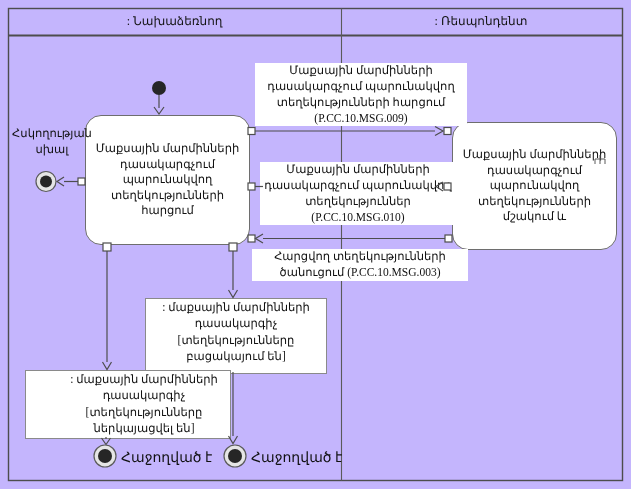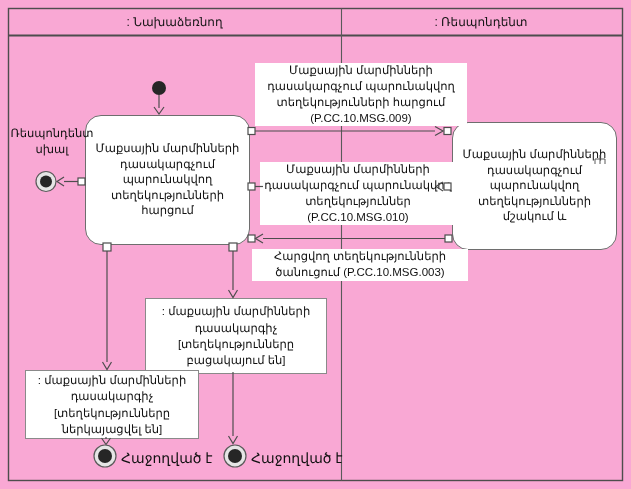--- a/index.html
+++ b/index.html
@@ -1,34 +1,34 @@
 <!DOCTYPE html>
 <html><head>
 <meta charset="utf-8">
 <style>
   html,body{margin:0;padding:0;background:#fff;}
   .canvas{
-    position:relative;width:631px;height:489px;background:#f9a8d4;
-    font-family:Liberation Sans, sans-serif;color:#111;overflow:hidden;
+    position:relative;width:631px;height:489px;background:#c4b5fd;
+    font-family:Liberation Serif, serif;color:#111;overflow:hidden;
   }
   svg.layer{position:absolute;left:0;top:0;pointer-events:none;}
   .bg{z-index:0;}
   .fg{z-index:3;}
   .hdr{
     position:absolute;display:flex;align-items:center;justify-content:center;
     font-size:12px;color:#151515;z-index:1;
   }
   .action{
     position:absolute;border:1.4px solid #6e6e6e;border-radius:16px;background:#fff;
     display:flex;flex-direction:column;justify-content:center;text-align:center;
     font-size:11.5px;line-height:1.36;z-index:1;
   }
   .objbox{
     position:absolute;border:1px solid #8a8a8a;background:#fff;
-    display:flex;flex-direction:column;justify-content:center;text-align:center;
+    display:flex;flex-direction:column;justify-content:flex-start;text-align:center;
     font-size:11.5px;line-height:1.42;z-index:1;
   }
   .lbl{
     position:absolute;text-align:center;font-size:11.5px;line-height:1.38;
     background:#fff;z-index:2;
   }
   .lbl.plain{background:transparent;}
   .tag{
     position:absolute;font-size:14px;line-height:1.2;z-index:2;white-space:nowrap;
   }
@@ -61,21 +61,21 @@
   <div class="action" style="left:452px;top:122px;width:163px;height:126px;">
     <span class="ln">Մաքսային մարմինների</span>
     <span class="ln">դասակարգչում պարունակվող</span>
     <span class="ln">տեղեկությունների մշակում և</span>
   </div>
 
   <div class="objbox" style="left:145px;top:298px;width:180px;height:74px;">
     <span class="ln">: մաքսային մարմինների դասակարգիչ</span>
     <span class="ln">[տեղեկությունները բացակայում են]</span>
   </div>
-  <div class="objbox" style="left:25px;top:370px;width:172px;height:67px;">
+  <div class="objbox" style="left:25px;top:370px;width:172px;height:67px;padding-left:32px;">
     <span class="ln">: մաքսային մարմինների</span>
     <span class="ln">դասակարգիչ [տեղեկությունները</span>
     <span class="ln">ներկայացվել են]</span>
   </div>
 
   <div class="lbl" style="left:255px;top:63px;width:212px;">
     <span class="ln">Մաքսային մարմինների</span>
     <span class="ln">դասակարգչում պարունակվող</span>
     <span class="ln">տեղեկությունների հարցում</span>
     <span class="ln">(P.CC.10.MSG.009)</span>
@@ -84,21 +84,21 @@
     <span class="ln">Մաքսային մարմինների</span>
     <span class="ln">դասակարգչում պարունակվող</span>
     <span class="ln">տեղեկություններ (P.CC.10.MSG.010)</span>
   </div>
   <div class="lbl" style="left:252px;top:249px;width:216px;text-align:center;">
     <span class="ln">Հարցվող տեղեկությունների</span>
     <span class="ln">ծանուցում (P.CC.10.MSG.003)</span>
   </div>
 
   <div class="lbl plain" style="left:10px;top:126px;width:84px;">
-    <span class="ln">Ռեսպոնդենտ</span>
+    <span class="ln">Հսկողության</span>
     <span class="ln">սխալ</span>
   </div>
   <div class="tag" style="left:121px;top:450px;">Հաջողված է</div>
   <div class="tag" style="left:251px;top:450px;">Հաջողված է</div>
 
   <svg class="layer fg" width="631" height="489" viewBox="0 0 631 489" fill="none" stroke="#4d4d4d" stroke-width="1.2">
 
     <g>
       <circle cx="159" cy="88" r="7" fill="#262626" stroke="none"></circle>
       <line x1="159" y1="95" x2="159" y2="108"></line>

